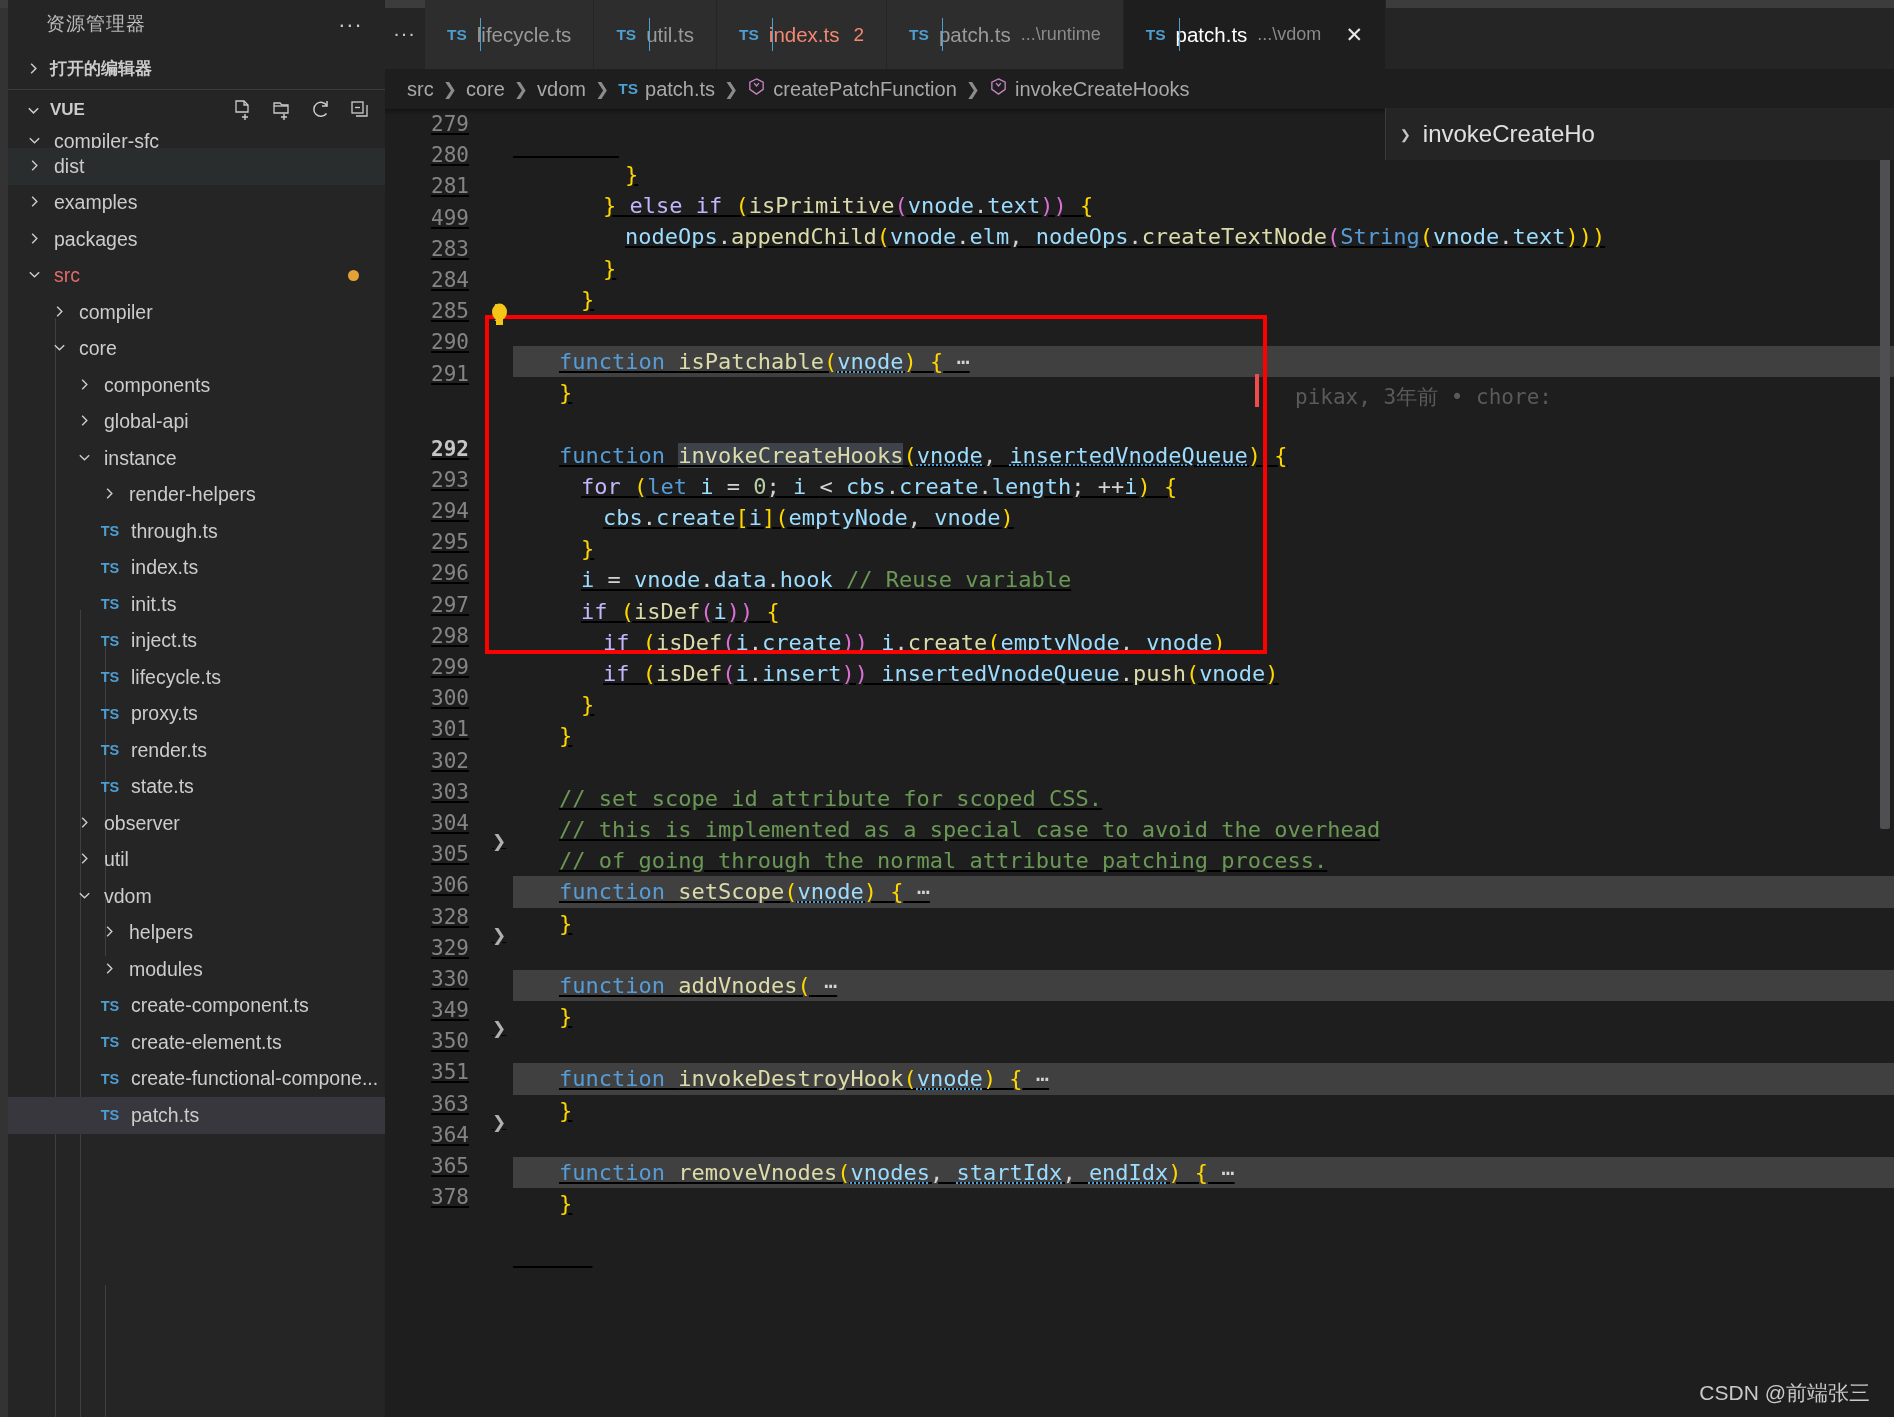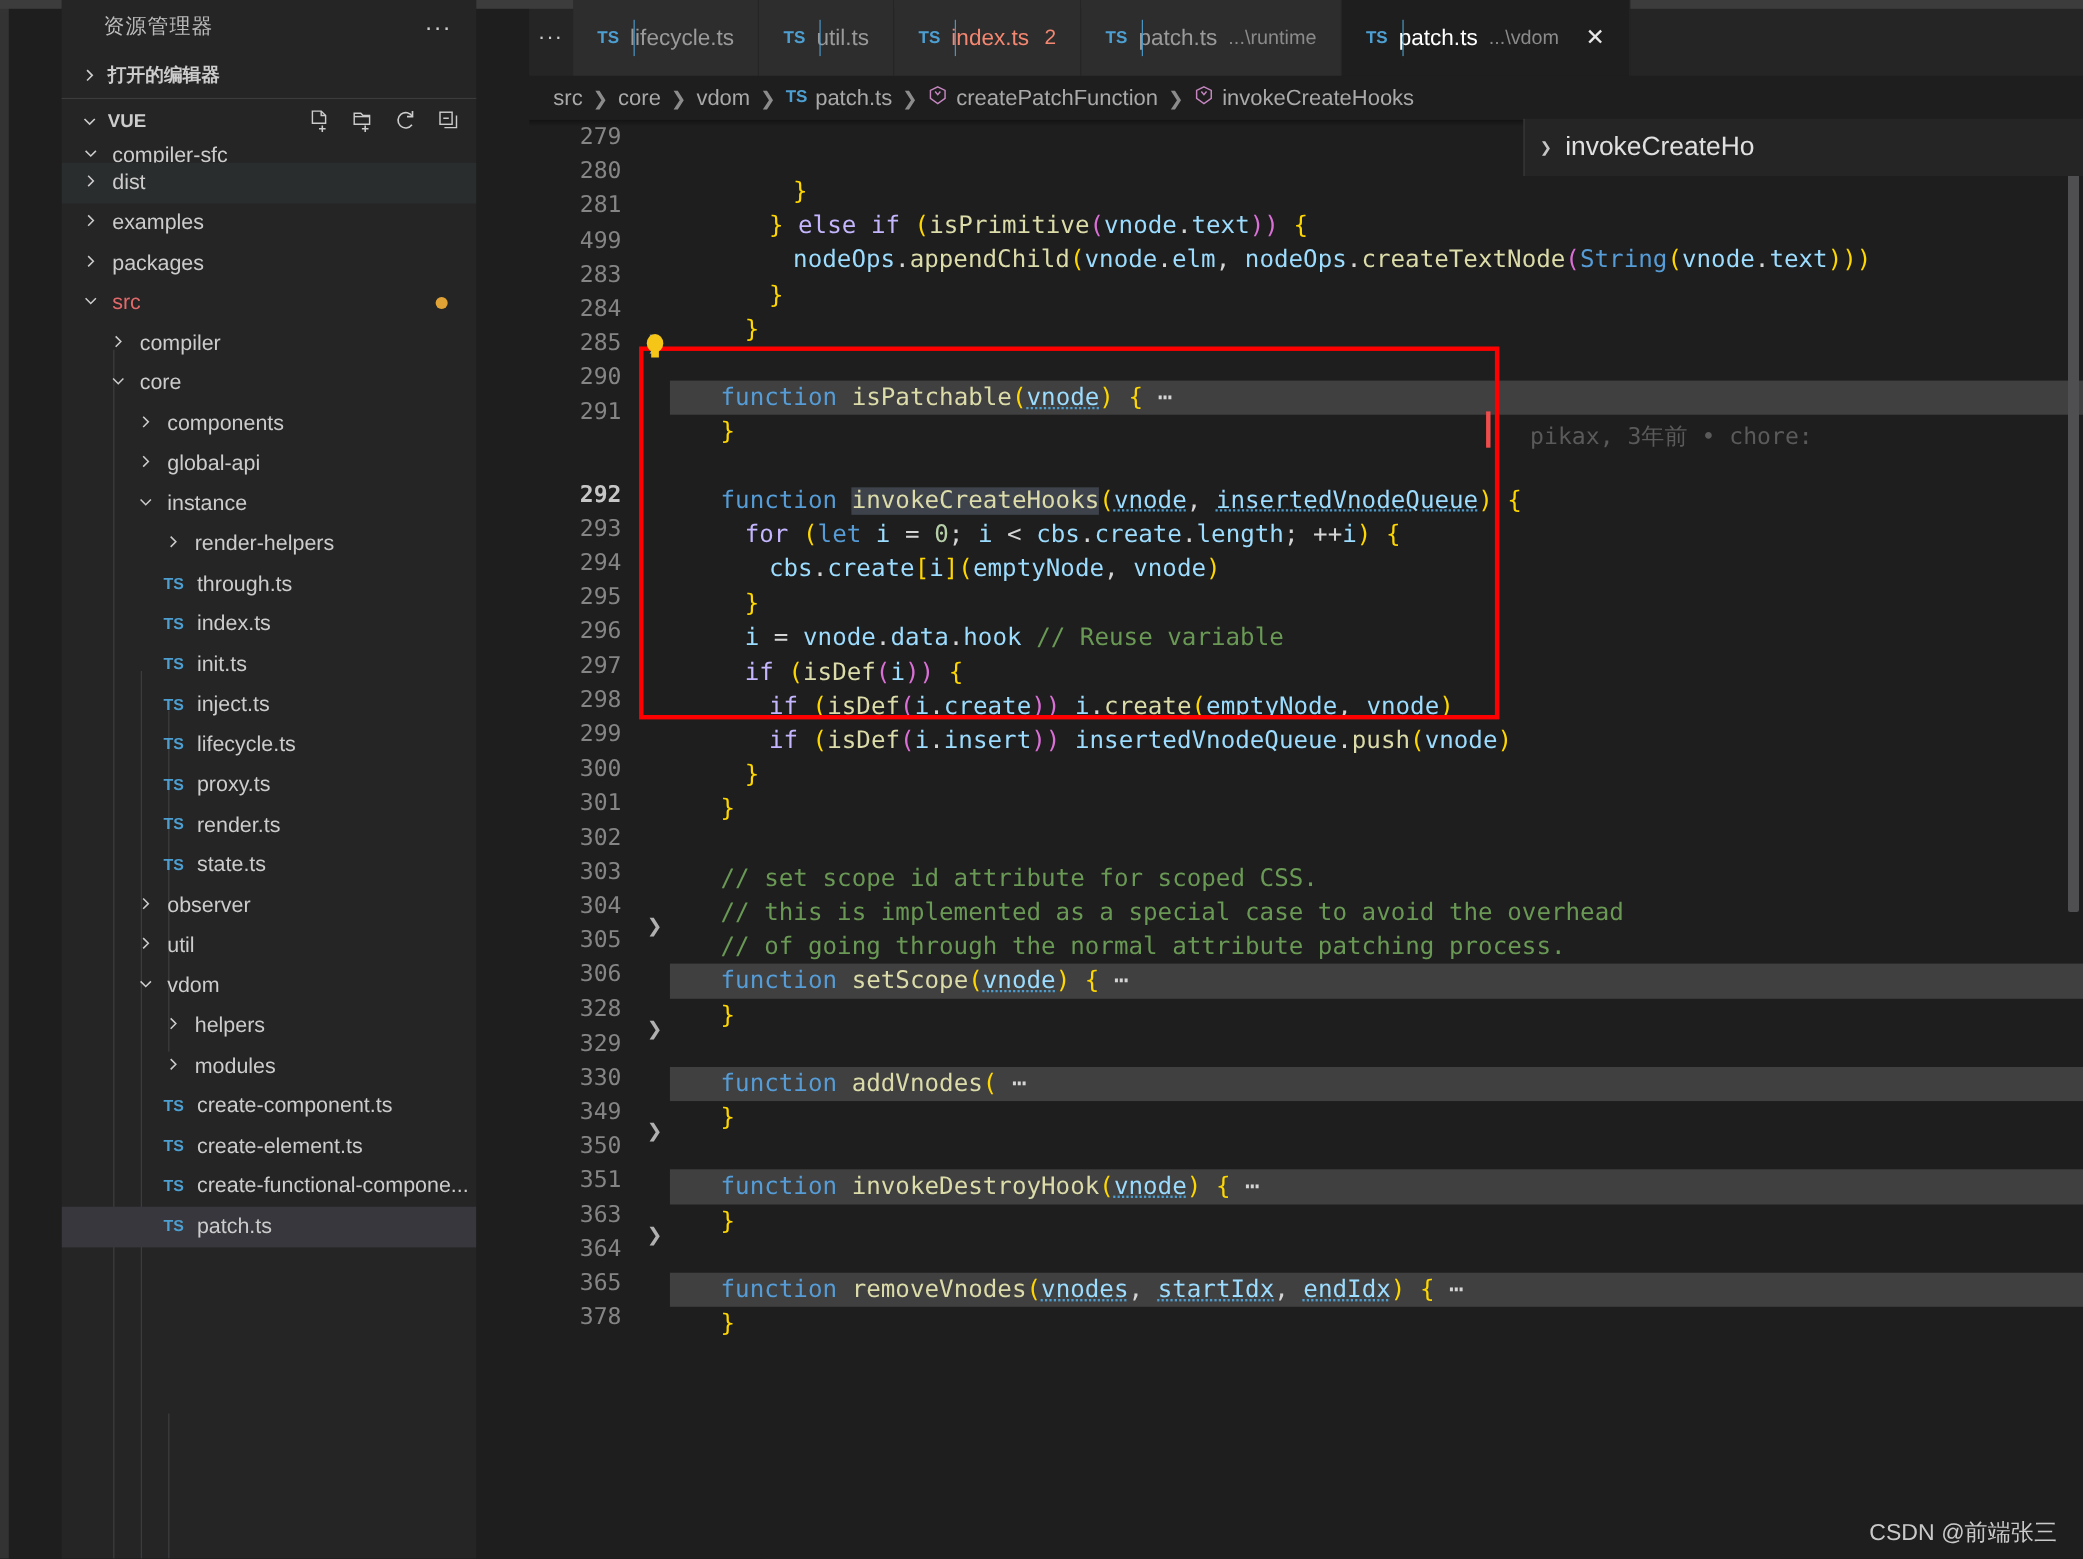--- a/index.html
+++ b/index.html
@@ -2,21 +2,21 @@
 <html><head>
 <meta charset="utf-8">
 <style>
   * { box-sizing: border-box; margin: 0; padding: 0; }
   html, body {
     width: 1894px; height: 1417px;
     background: #1e1e1e;
     font-family: "Liberation Sans", sans-serif;
     overflow: hidden;
   }
-  .app { position: relative; width: 1894px; height: 1417px; display: flex; background:#1e1e1e;gap:48px; }
+  .app { position: relative; width: 1894px; height: 1417px; display: flex; background:#1e1e1e; }
 
   
   .activity-strip { width: 8px; height: 100%; background: #333333; flex: 0 0 8px; }
 
   
   .sidebar { width: 377px; flex: 0 0 377px; background: #252526; display: flex; flex-direction: column; position: relative; }
   .sidebar-title {
     height: 48px; display: flex; align-items: center; justify-content: space-between;
     padding: 0 22px 0 38px; color: #bbbbbb; font-size: 19px; letter-spacing: 1px;
   }
@@ -83,21 +83,21 @@
   .breadcrumb {
     height: 40px; flex: 0 0 40px; display: flex; align-items: center; gap: 0;
     background: #1e1e1e; padding-left: 22px; color: #a9a9a9; font-size: 20px; position:relative;
   }
   .crumb { display:flex; align-items:center; gap:7px; }
   .crumb-sep { color: #8c8c8c; padding: 0 9px; font-size: 17px; }
   .crumb .ts { color:#4e9fd1; font-size:15.5px; font-weight:bold; }
   .sym-ico { width:19px; height:19px; display:inline-block; }
 
   
-  .code-area { flex: 1; position: relative; display: flex; overflow: hidden; background:#1e1e1e; }
+  .code-area { flex: 1; position: relative; display: flex; overflow: hidden; background:#1e1e1e;text-decoration:underline; }
   .gutter {
     width: 100px; flex: 0 0 100px; text-align: right; padding-right: 16px;
     font-family: "DejaVu Sans Mono", monospace; font-size: 21px; color: #858585;
     position:relative;
   }
   .folds { width: 28px; flex: 0 0 28px; position: relative; }
   .codelines {
     flex: 1; font-family: "DejaVu Sans Mono", monospace; font-size: 22px;
     white-space: pre; position: relative; min-width:0;
   }

